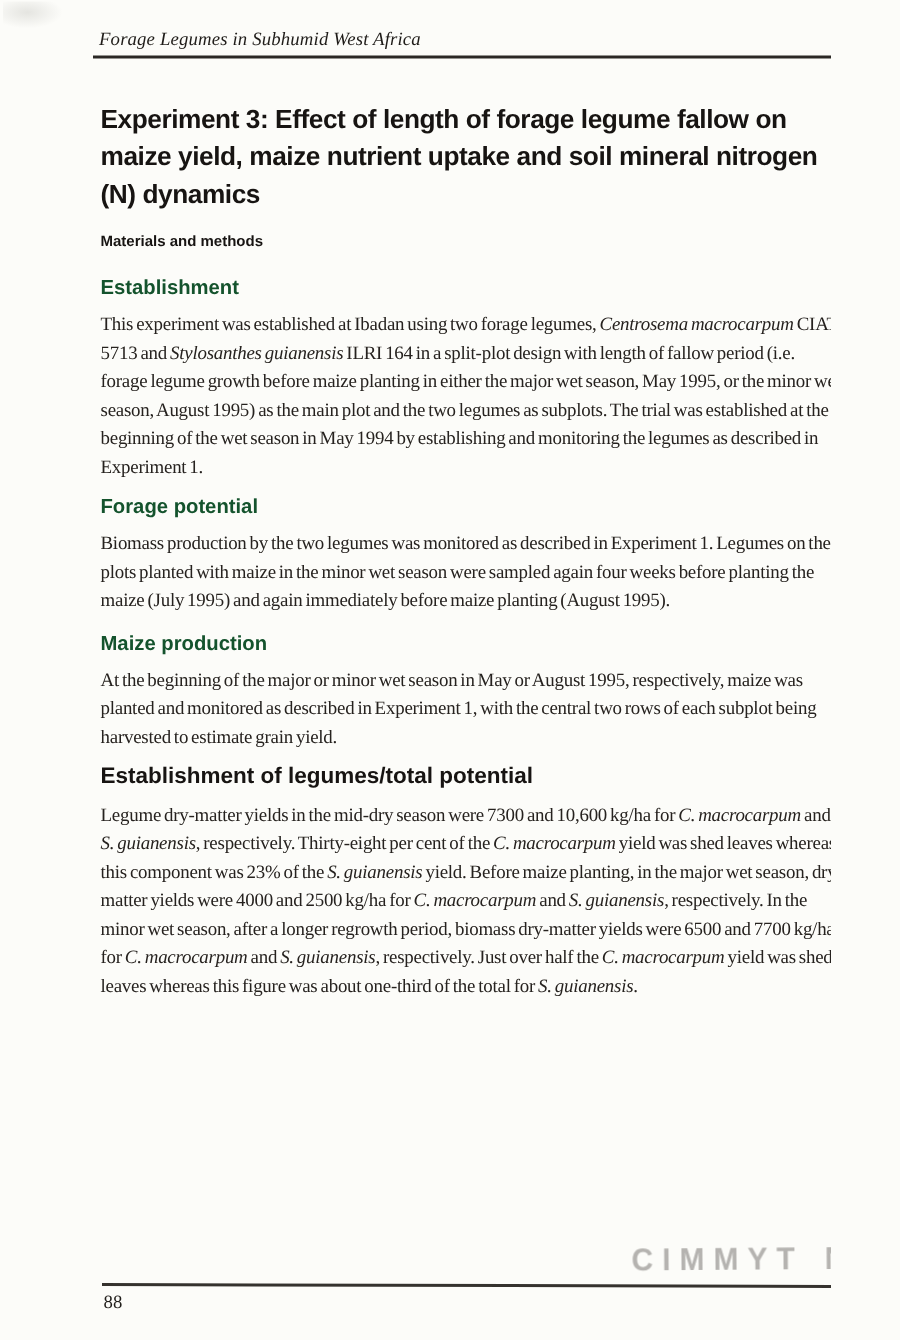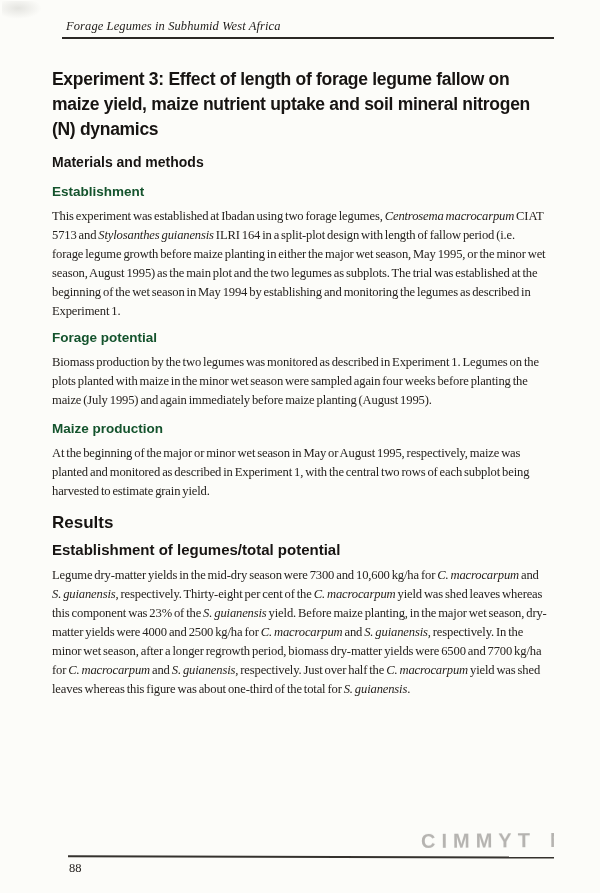--- a/index.html
+++ b/index.html
@@ -26,37 +26,37 @@
     line-height: 16px;
     color: #1f1c19;
     letter-spacing: 0.1px;
   }
   .header-rule {
     border: none; height: 2px;
     background: #2b2825;
     margin: 3px 0 0 62px; 
   }
 
-  .content { padding-left: 52px; padding-right: 37px; width: 496px; box-sizing: content-box; }
+  .content { padding-left: 67px; padding-right: 37px; width: 496px; box-sizing: content-box; }
 
   .article-title {
     margin: 28px 0 0 0;
     font-family: "Liberation Sans", sans-serif;
     font-weight: bold;
     font-size: 17.5px;
     line-height: 25px;
     letter-spacing: -0.3px;
     color: #171412;
     max-width: 490px;
   }
   .h-materials {
     margin: 11px 0 0 0;
     font-family: "Liberation Sans", sans-serif;
     font-weight: bold;
-    font-size: 14px; line-height: 18px;
+    font-size: 10px; line-height: 18px;
     color: #171412;
   }
   .h-sub {
     margin: 13px 0 0 0;
     font-family: "Liberation Sans", sans-serif;
     font-weight: bold;
     font-size: 13.5px; line-height: 16px;
     color: #14532d;
   }
   .h-results {
@@ -138,21 +138,20 @@
     <p class="body"><span>This experiment was established at Ibadan using two forage legumes, </span><i>Centrosema macrocarpum</i><span> CIAT 5713 and </span><i>Stylosanthes guianensis</i><span> ILRI 164 in a split-plot design with length of fallow period (i.e. forage legume growth before maize planting in either the major wet season, May 1995, or the minor wet season, August 1995) as the main plot and the two legumes as subplots. The trial was established at the beginning of the wet season in May 1994 by establishing and monitoring the legumes as described in Experiment 1.</span></p>
 
     <h3 class="h-sub h-forage sp-before-forage">Forage potential</h3>
 
     <p class="body"><span>Biomass production by the two legumes was monitored as described in Experiment 1. Legumes on the plots planted with maize in the minor wet season were sampled again four weeks before planting the maize (July 1995) and again immediately before maize planting (August 1995).</span></p>
 
     <h3 class="h-sub h-maize sp-before-maize">Maize production</h3>
 
     <p class="body"><span>At the beginning of the major or minor wet season in May or August 1995, respectively, maize was planted and monitored as described in Experiment 1, with the central two rows of each subplot being harvested to estimate grain yield.</span></p>
 
-    <h2 class="h-results">Results</h2>
 
     <h3 class="h-results-sub">Establishment of legumes/total potential</h3>
 
     <p class="body"><span>Legume dry-matter yields in the mid-dry season were 7300 and 10,600 kg/ha for </span><i>C. macrocarpum</i><span> and </span><i>S. guianensis</i><span>, respectively. Thirty-eight per cent of the </span><i>C. macrocarpum</i><span> yield was shed leaves whereas this component was 23% of the </span><i>S. guianensis</i><span> yield. Before maize planting, in the major wet season, dry-matter yields were 4000 and 2500 kg/ha for </span><i>C. macrocarpum</i><span> and </span><i>S. guianensis</i><span>, respectively. In the minor wet season, after a longer regrowth period, biomass dry-matter yields were 6500 and 7700 kg/ha for </span><i>C. macrocarpum</i><span> and </span><i>S. guianensis</i><span>, respectively. Just over half the </span><i>C. macrocarpum</i><span> yield was shed leaves whereas this figure was about one-third of the total for </span><i>S. guianensis</i><span>.</span></p>
 
   </div>
 
   <div class="stamp">
     <span>CIMMYT</span><span class="partial">N</span>
   </div>

